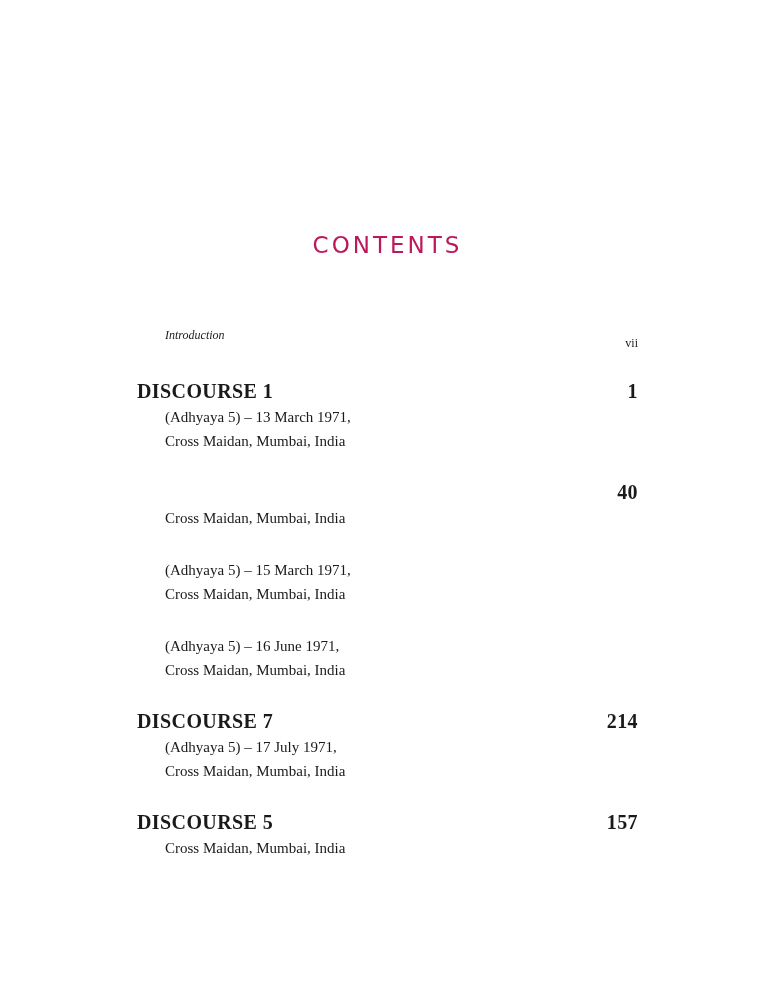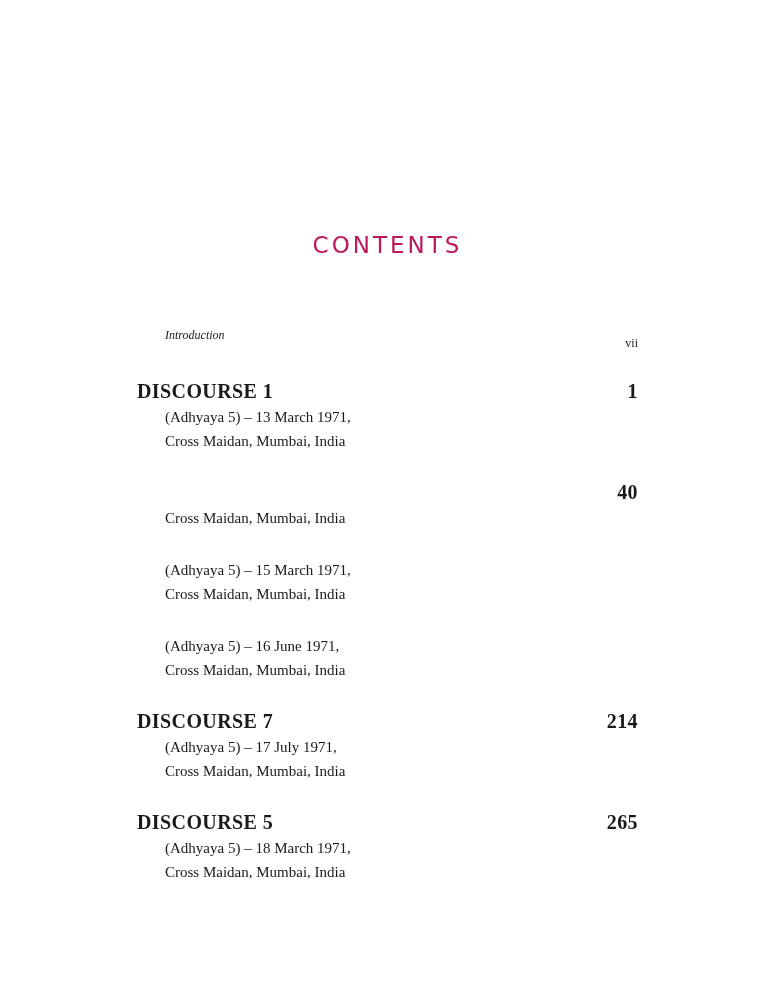--- a/index.html
+++ b/index.html
@@ -61,18 +61,17 @@
       <span class="entry-title">DISCOURSE 7</span>
       <span class="entry-page">214</span>
     </div>
     <div class="entry-line">(Adhyaya 5) – 17 July 1971,</div>
     <div class="entry-line">Cross Maidan, Mumbai, India</div>
   </div>
 
   <div class="entry">
     <div class="entry-head">
       <span class="entry-title">DISCOURSE 5</span>
-      <span class="entry-page">265</span>
+      <span class="entry-page">157</span>
     </div>
-    <div class="entry-line">(Adhyaya 5) – 18 March 1971,</div>
     <div class="entry-line">Cross Maidan, Mumbai, India</div>
   </div>
 </div>
 
 </body></html>

